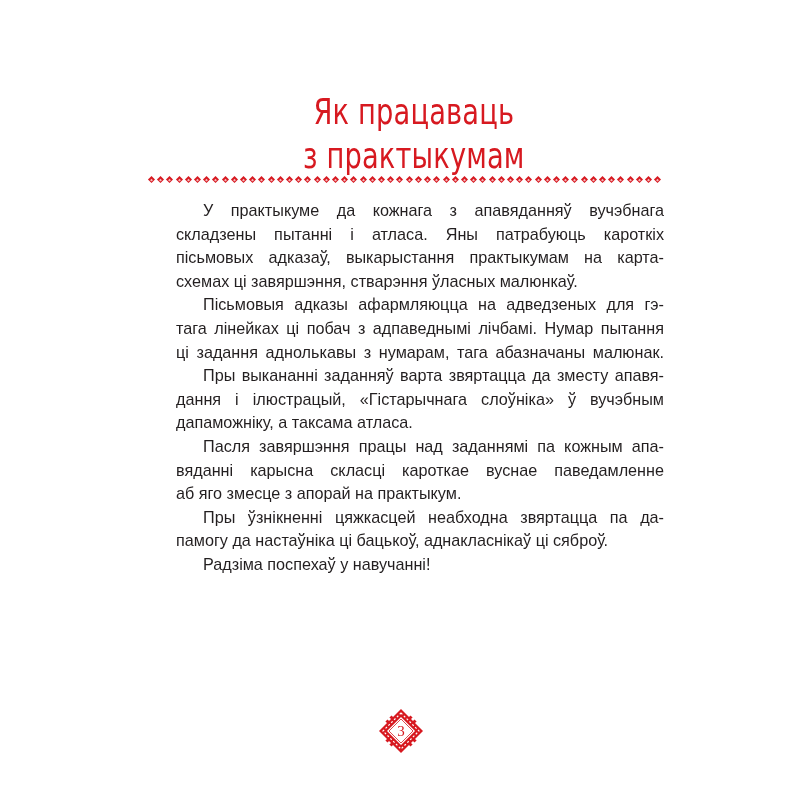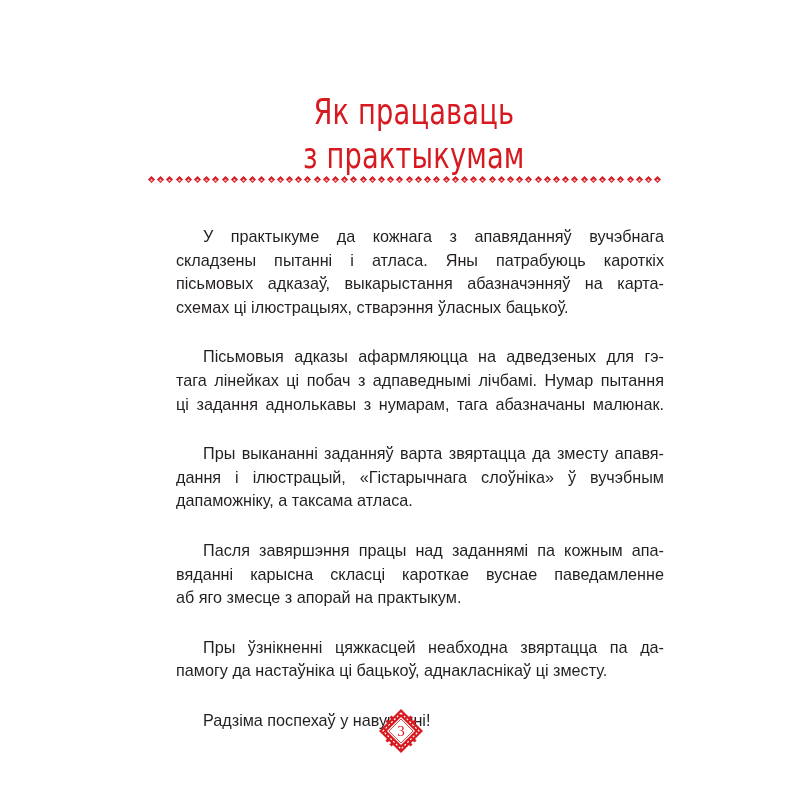--- a/index.html
+++ b/index.html
@@ -81,21 +81,20 @@
       text-align: justify;
       text-align-last: justify;
       white-space: nowrap;
       overflow: visible;
     }
     .line.last {
       text-align-last: left;
     }
     .line.indent {
       padding-left: 27px;
-      margin-top: 26px;
     }
     .page-badge {
       position: absolute;
       left: 362px;
       top: 708px;
       width: 46px;
       height: 46px;
     }
     .page-badge svg {
       width: 46px;
@@ -179,41 +178,41 @@
       <span class="dot"></span>
       <span class="dot"></span>
       <span class="dot"></span>
       <span class="dot"></span>
     </div>
 
   <div class="body-text">
     <div class="para">
       <span class="line indent">У практыкуме да кожнага з апавяданняў вучэбнага</span>
       <span class="line">складзены пытанні і атласа. Яны патрабуюць кароткіх</span>
-      <span class="line">пісьмовых адказаў, выкарыстання абазначэнняў на карта-</span>
-      <span class="line last">схемах ці ілюстрацыях, стварэння ўласных бацькоў.</span>
+      <span class="line">пісьмовых адказаў, выкарыстання практыкумам на карта-</span>
+      <span class="line last">схемах ці завяршэння, стварэння ўласных малюнкаў.</span>
     </div>
     <div class="para">
       <span class="line indent">Пісьмовыя адказы афармляюцца на адведзеных для гэ-</span>
       <span class="line">тага лінейках ці побач з адпаведнымі лічбамі. Нумар пытання</span>
       <span class="line">ці задання аднолькавы з нумарам, тага абазначаны малюнак.</span>
     </div>
     <div class="para">
       <span class="line indent">Пры выкананні заданняў варта звяртацца да зместу апавя-</span>
       <span class="line">дання і ілюстрацый, «Гістарычнага слоўніка» ў вучэбным</span>
       <span class="line last">дапаможніку, а таксама атласа.</span>
     </div>
     <div class="para">
       <span class="line indent">Пасля завяршэння працы над заданнямі па кожным апа-</span>
       <span class="line">вяданні карысна скласці кароткае вуснае паведамленне</span>
       <span class="line last">аб яго змесце з апорай на практыкум.</span>
     </div>
     <div class="para">
       <span class="line indent">Пры ўзнікненні цяжкасцей неабходна звяртацца па да-</span>
-      <span class="line last">памогу да настаўніка ці бацькоў, аднакласнікаў ці зместу.</span>
+      <span class="line last">памогу да настаўніка ці бацькоў, аднакласнікаў ці сяброў.</span>
     </div>
     <div class="para">
       <span class="line indent last">Радзіма поспехаў у навучанні!</span>
     </div>
   </div>
 
   <div class="page-badge">
     <svg viewBox="0 0 46 46">
 
       <polygon points="23,1 45,23 23,45 1,23" fill="#d71920"></polygon>

